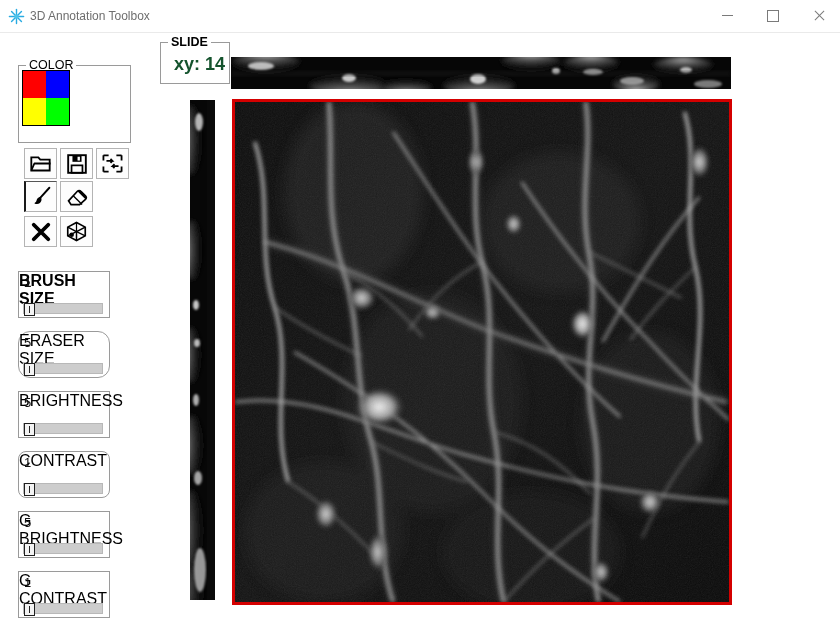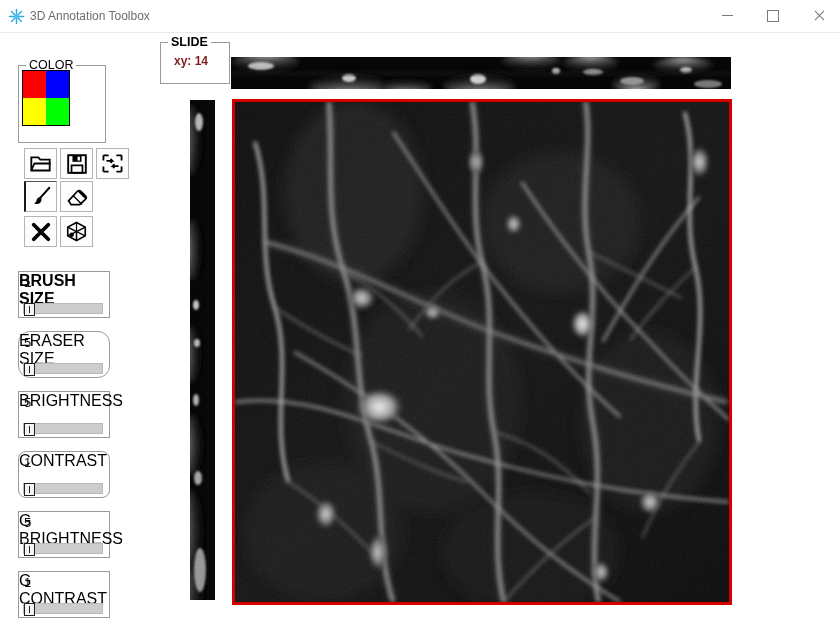--- a/index.html
+++ b/index.html
@@ -46,21 +46,21 @@
     border:1px solid #9a9a9a;
     background:transparent;
   }
   .group > .legend{
     position:absolute;left:7px;top:-8px;
     background:#ffffff;padding:0 3px;
     font-size:12.5px;color:#000;white-space:nowrap;line-height:14px;
   }
 
   
-  #grp-color{left:18px;top:65px;width:86px;height:76px;}
+  #grp-color{left:18px;top:65px;width:86px;height:76px;padding-left:25px;}
   .swatches{
     position:absolute;left:3px;top:4px;width:46px;height:54px;
     display:grid;grid-template-columns:23px 23px;grid-template-rows:27px 27px;
     border:1px solid #000;box-sizing:content-box;
   }
   .sw{width:100%;height:100%;cursor:pointer;box-sizing:border-box;}
   .sw.red{background:#ff0000;}
   .sw.blue{background:#0000ff;}
   .sw.yellow{background:#ffff00;}
   .sw.green{background:#00ff00;}
@@ -105,21 +105,21 @@
   #grp-brush{top:271px;font-weight:bold;}
   #grp-eraser{top:331px;border-radius:12px;}
   #grp-bright{top:391px;}
   #grp-contrast{top:451px;border-radius:8px;}
   #grp-gbright{top:511px;}
   #grp-gcontrast{top:571px;height:45px;}
 
   
   #grp-slide{left:160px;top:42px;width:68px;height:40px;font-weight:bold;}
   #grp-slide .slidetext{
-    position:absolute;left:13px;top:11px;font-size:12px;color:#7f1d1d;
+    position:absolute;left:13px;top:11px;font-size:18px;color:#14532d;
   }
 
   
   .xz-view{
     position:absolute;left:231px;top:57px;width:500px;height:32px;
     overflow:hidden;background:#000;
   }
   .yz-view{
     position:absolute;left:190px;top:100px;width:25px;height:500px;
     overflow:hidden;background:#000;

